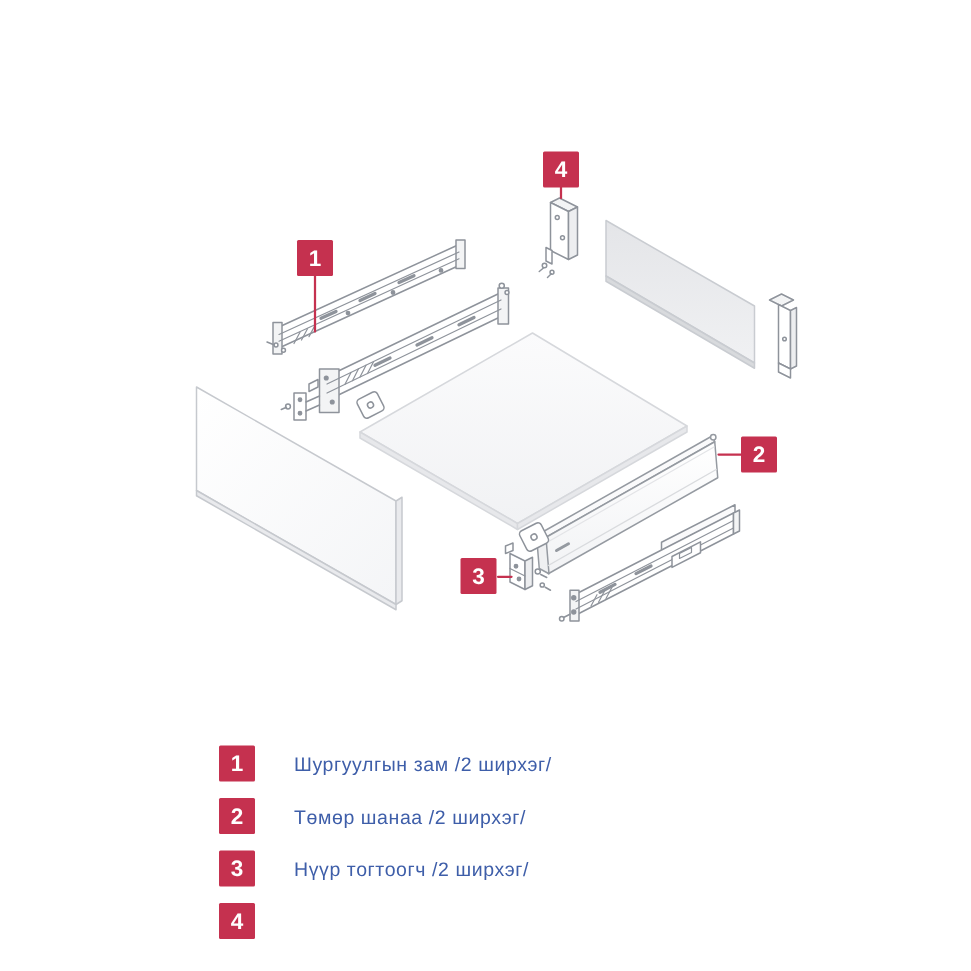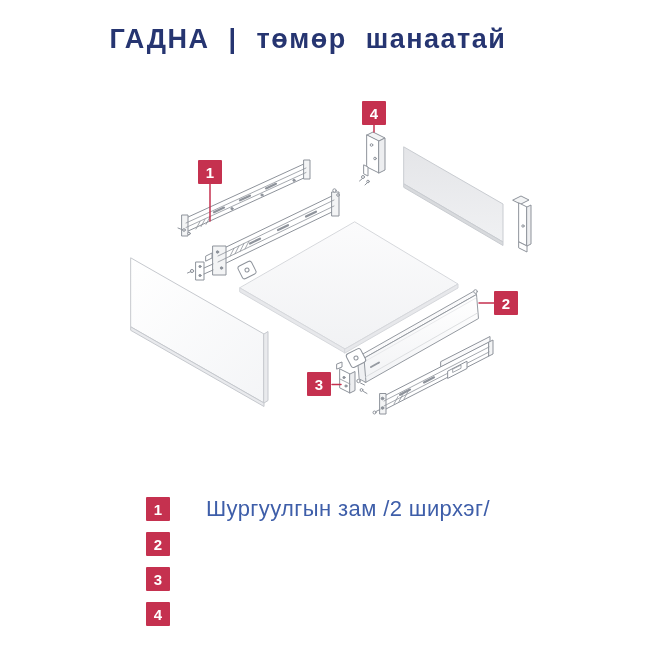--- a/index.html
+++ b/index.html
@@ -20,30 +20,29 @@
     border-radius:1px;
   }
   .legend{position:absolute;left:146px;top:497px;}
   .legend-row{display:flex;align-items:center;height:24px;margin-bottom:11px;}
   .legend-badge{
     width:24px;height:24px;background:#C5314F;color:#ffffff;
     font-size:15px;font-weight:bold;border-radius:1px;
     display:flex;align-items:center;justify-content:center;flex:0 0 24px;
   }
   .legend-label{
-    margin-left:36px;font-size:22px;color:#3E5EA9;font-weight:500;
+    margin-left:26px;font-size:13px;color:#3E5EA9;font-weight:500;
     letter-spacing:0.4px;white-space:nowrap;
   }
 </style>
 </head>
 <body>
 
 <div class="stage">
 
-  <div class="title">ГАДНА | төмөр шанаатай</div>
 
   <svg class="diagram-svg" width="647" height="647" viewBox="0 0 647 647" fill="none" stroke-linecap="round" stroke-linejoin="round">
     <defs>
       <linearGradient id="gFront" x1="0" y1="0" x2="1" y2="1">
         <stop offset="0" stop-color="#FFFFFF"></stop>
           <stop offset="1" stop-color="#F4F5F7"></stop>
       </linearGradient>
       <linearGradient id="gBottom" x1="0" y1="0" x2="0" y2="1">
         <stop offset="0" stop-color="#FBFBFC"></stop>
           <stop offset="1" stop-color="#F1F2F4"></stop>
@@ -210,22 +209,24 @@
     <span>4</span>
   </div>
 
   <div class="legend">
     <div class="legend-row">
       <div class="legend-badge">1</div>
       <div class="legend-label">Шургуулгын зам /2 ширхэг/</div>
     </div>
     <div class="legend-row">
       <div class="legend-badge">2</div>
+      <div class="legend-label">Төмөр шанаа /2 ширхэг/</div>
     </div>
     <div class="legend-row">
       <div class="legend-badge">3</div>
+      <div class="legend-label">Нүүр тогтоогч /2 ширхэг/</div>
     </div>
     <div class="legend-row">
       <div class="legend-badge">4</div>
     </div>
   </div>
 
 </div>
 
 </body></html>

